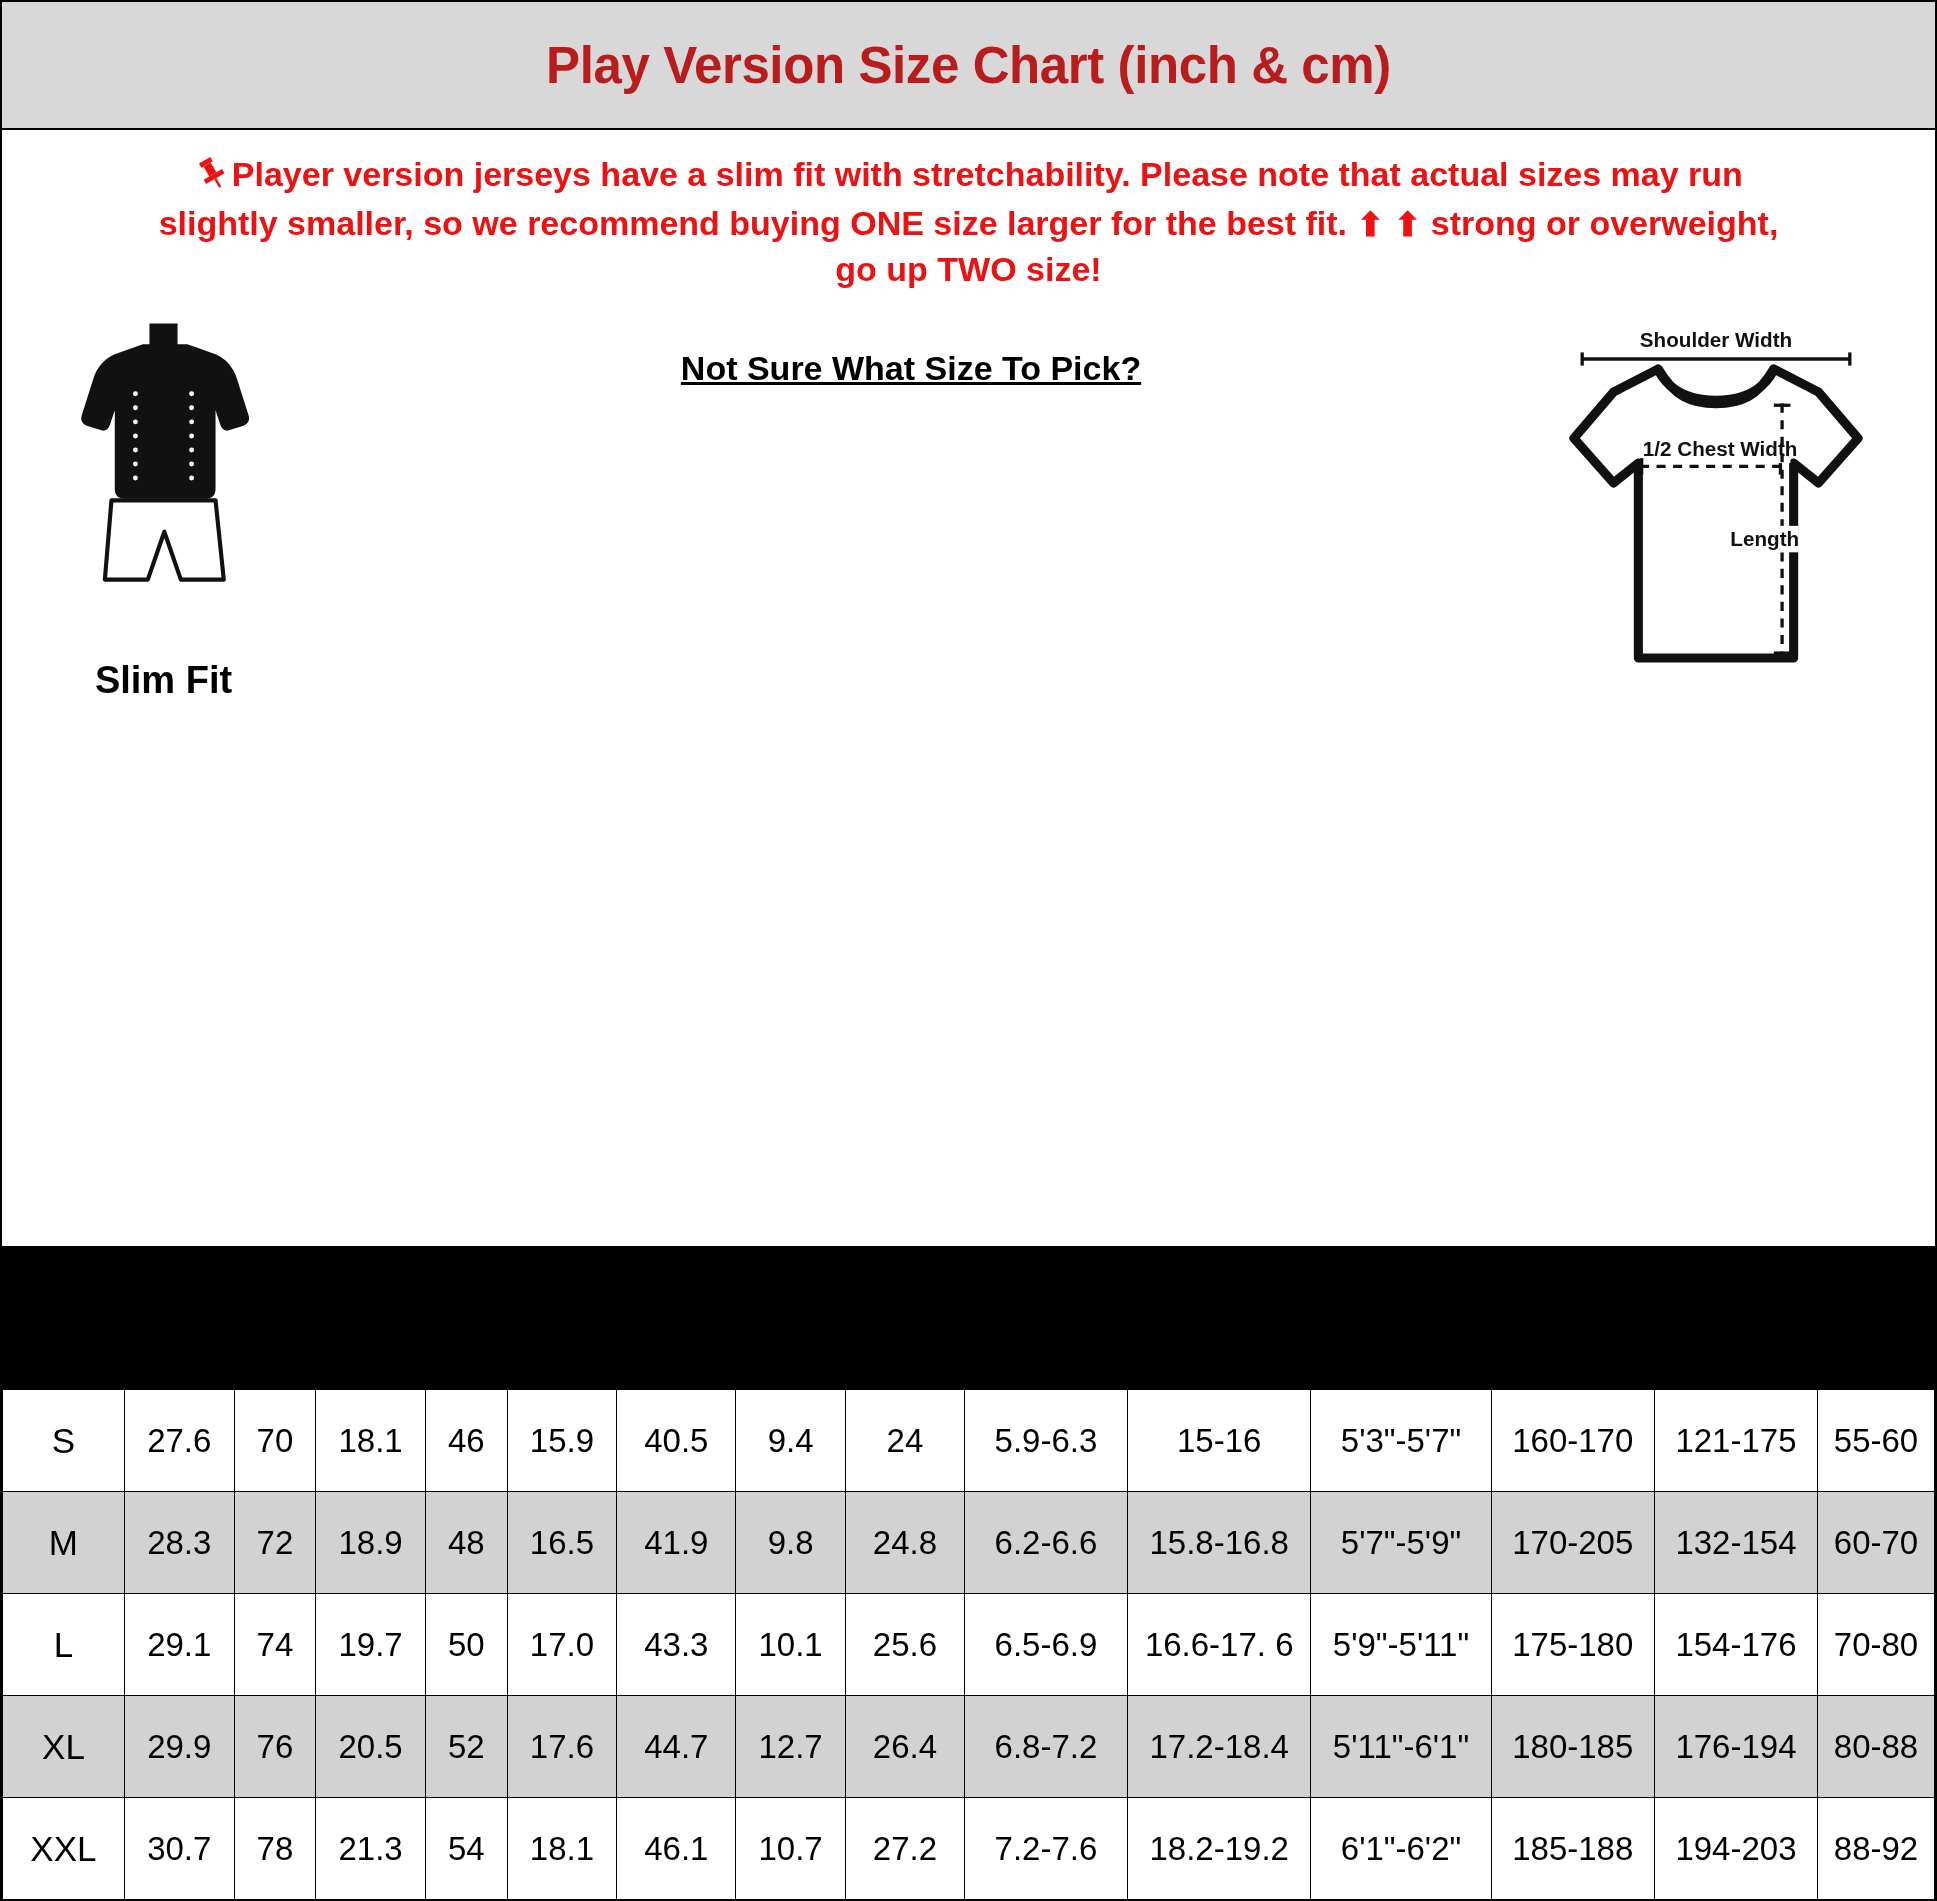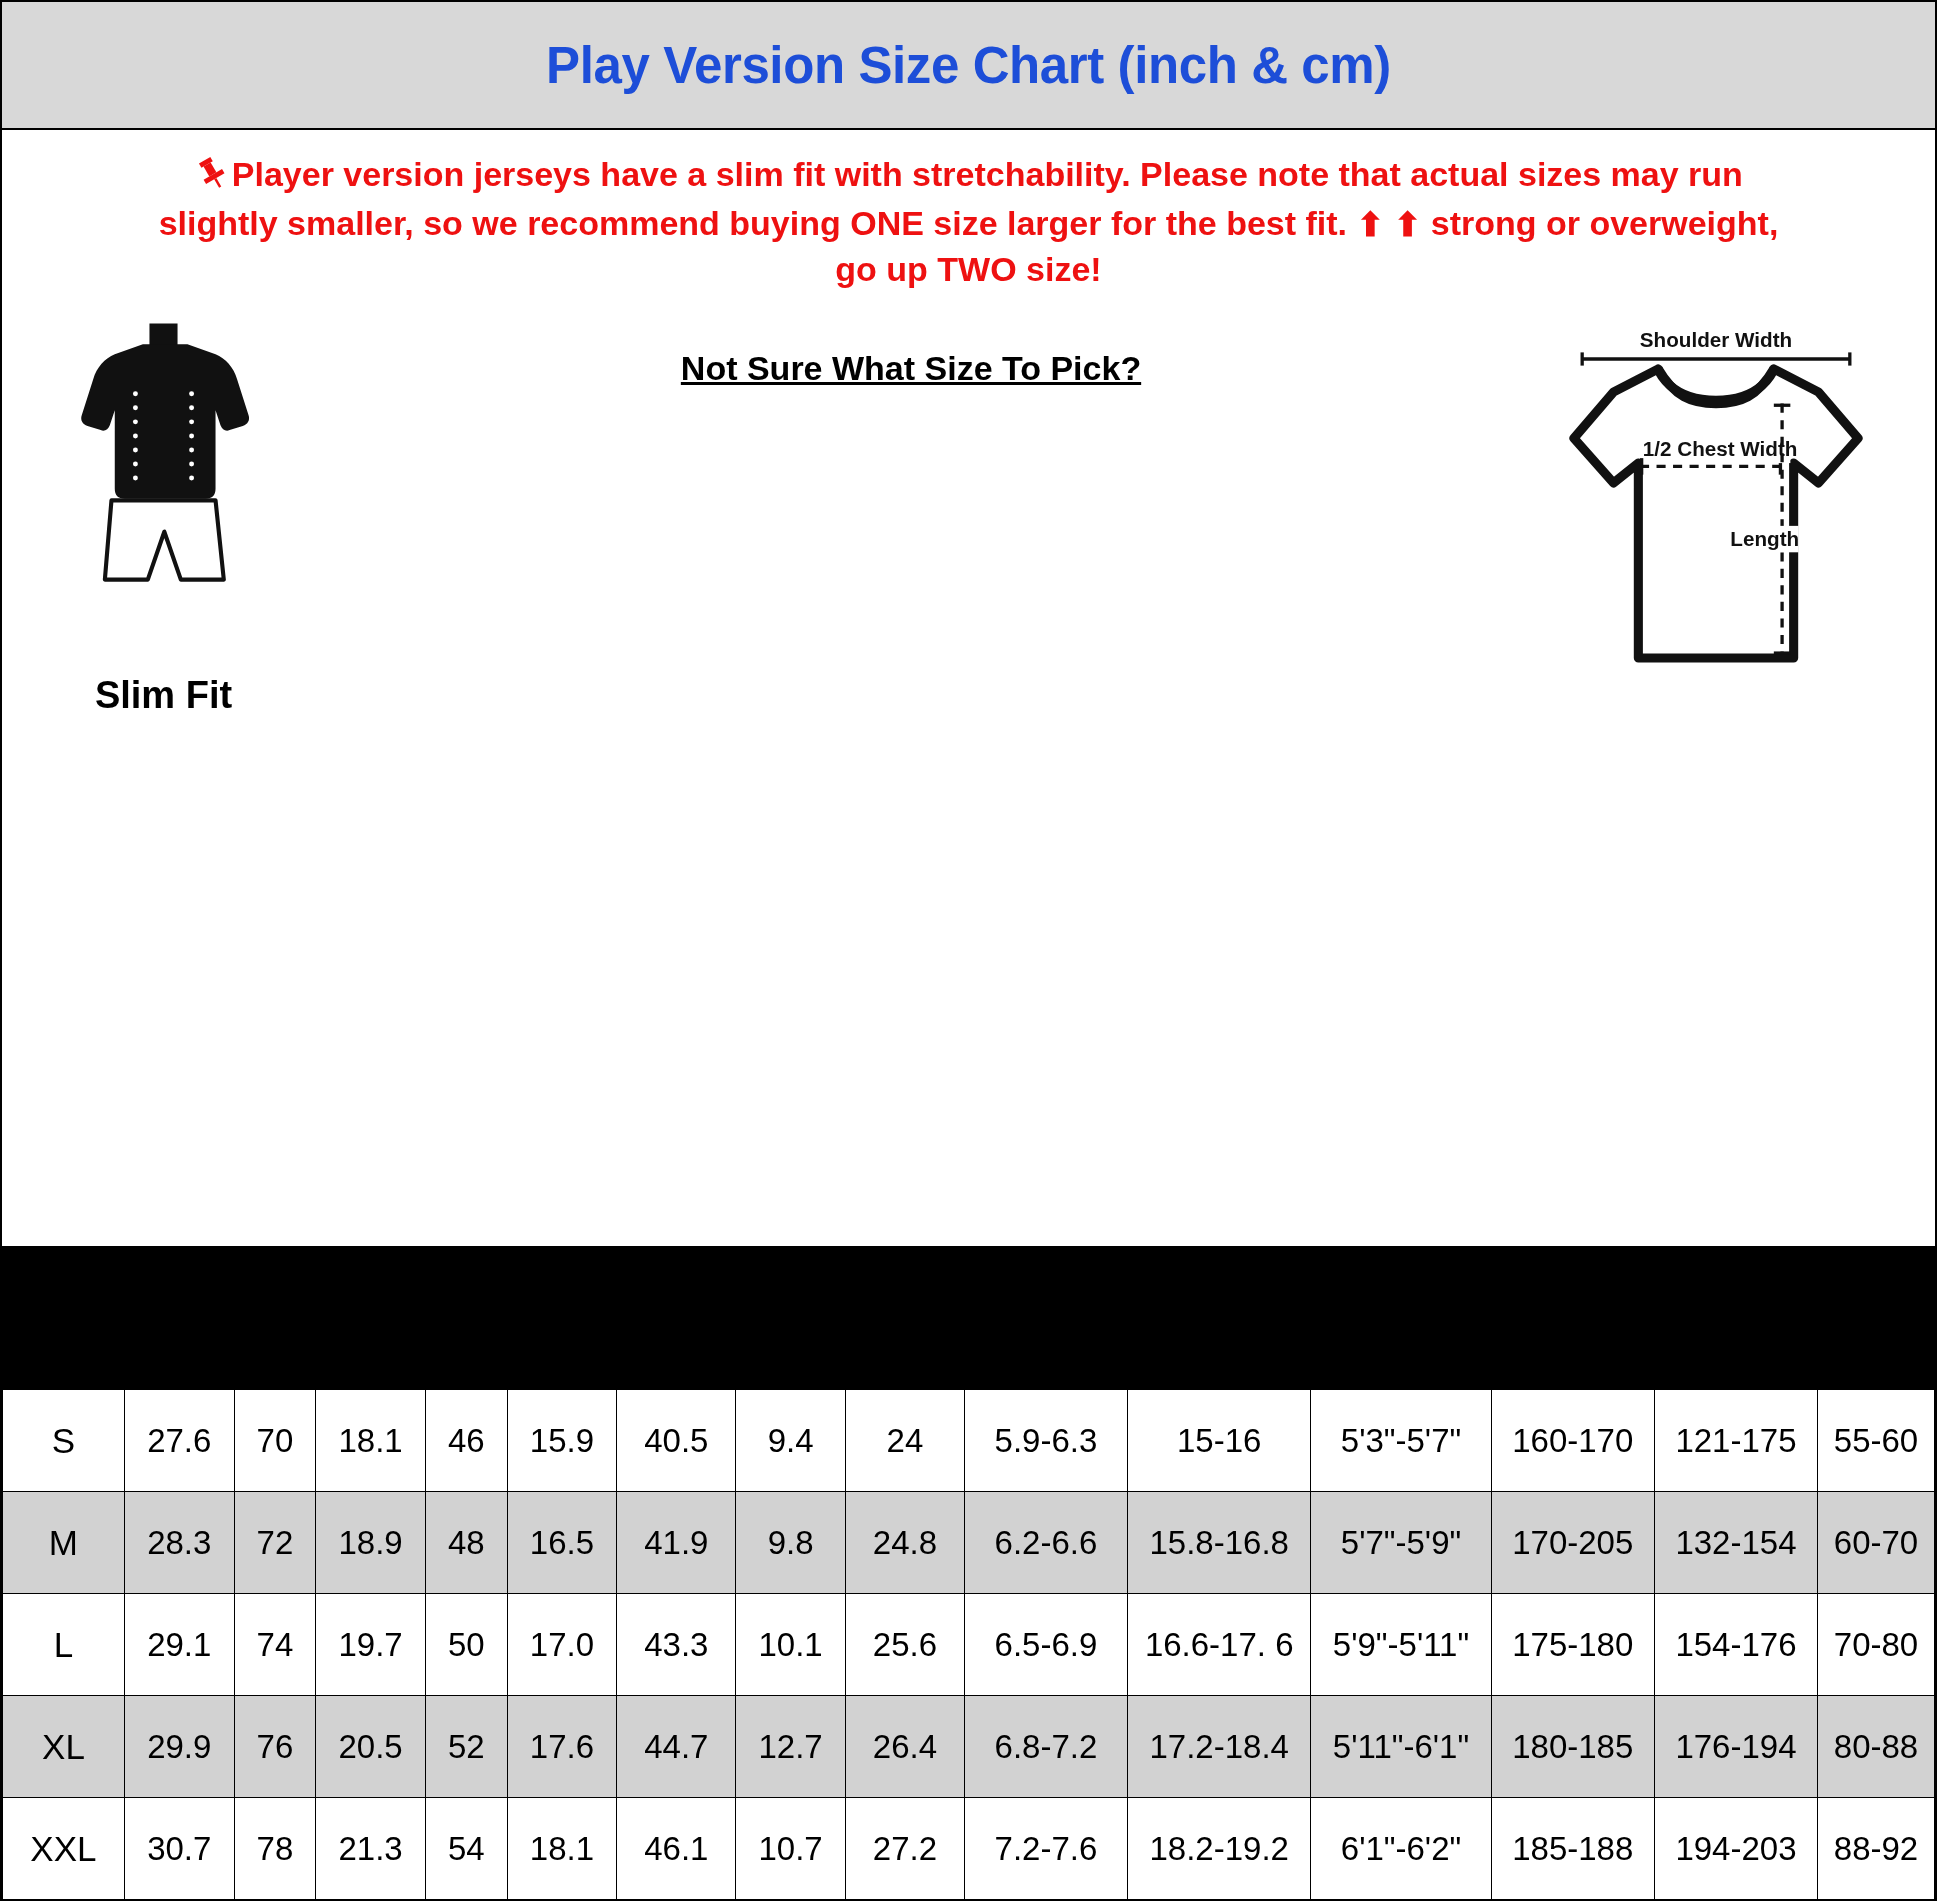--- a/index.html
+++ b/index.html
@@ -30,21 +30,21 @@
     display: flex;
     align-items: center;
     justify-content: center;
     flex: 0 0 auto;
   }
   .title-bar h1 {
     margin: 12px;
     font-size: 51px;
     font-weight: bold;
     letter-spacing: -0.4px;
-    color: #1d4ed8;
+    color: #b91c1c;
     text-align: left;
   }
   
   .notice {
     padding: 21.5px 28px 6.6px 28px;
     text-align: center;
     color: #ee1111;
     font-size: 34px;
     font-weight: bold;
     line-height: 1.30;
@@ -69,21 +69,21 @@
     flex: 1 1 auto;
   }
   .fit-col {
     width: 273px;
     display: flex;
     flex-direction: column;
     align-items: center;
     padding-top: 8.3px;
   }
   .fit-label {
-    margin-top: 25px;
+    margin-top: 10px;
     font-size: 38px;
     font-weight: bold;
     color: #000;
   }
   .howto {
     flex: 1 1 auto;
     text-align: center;
     font-size: 34px;
     font-weight: bold;
     color: #000;

